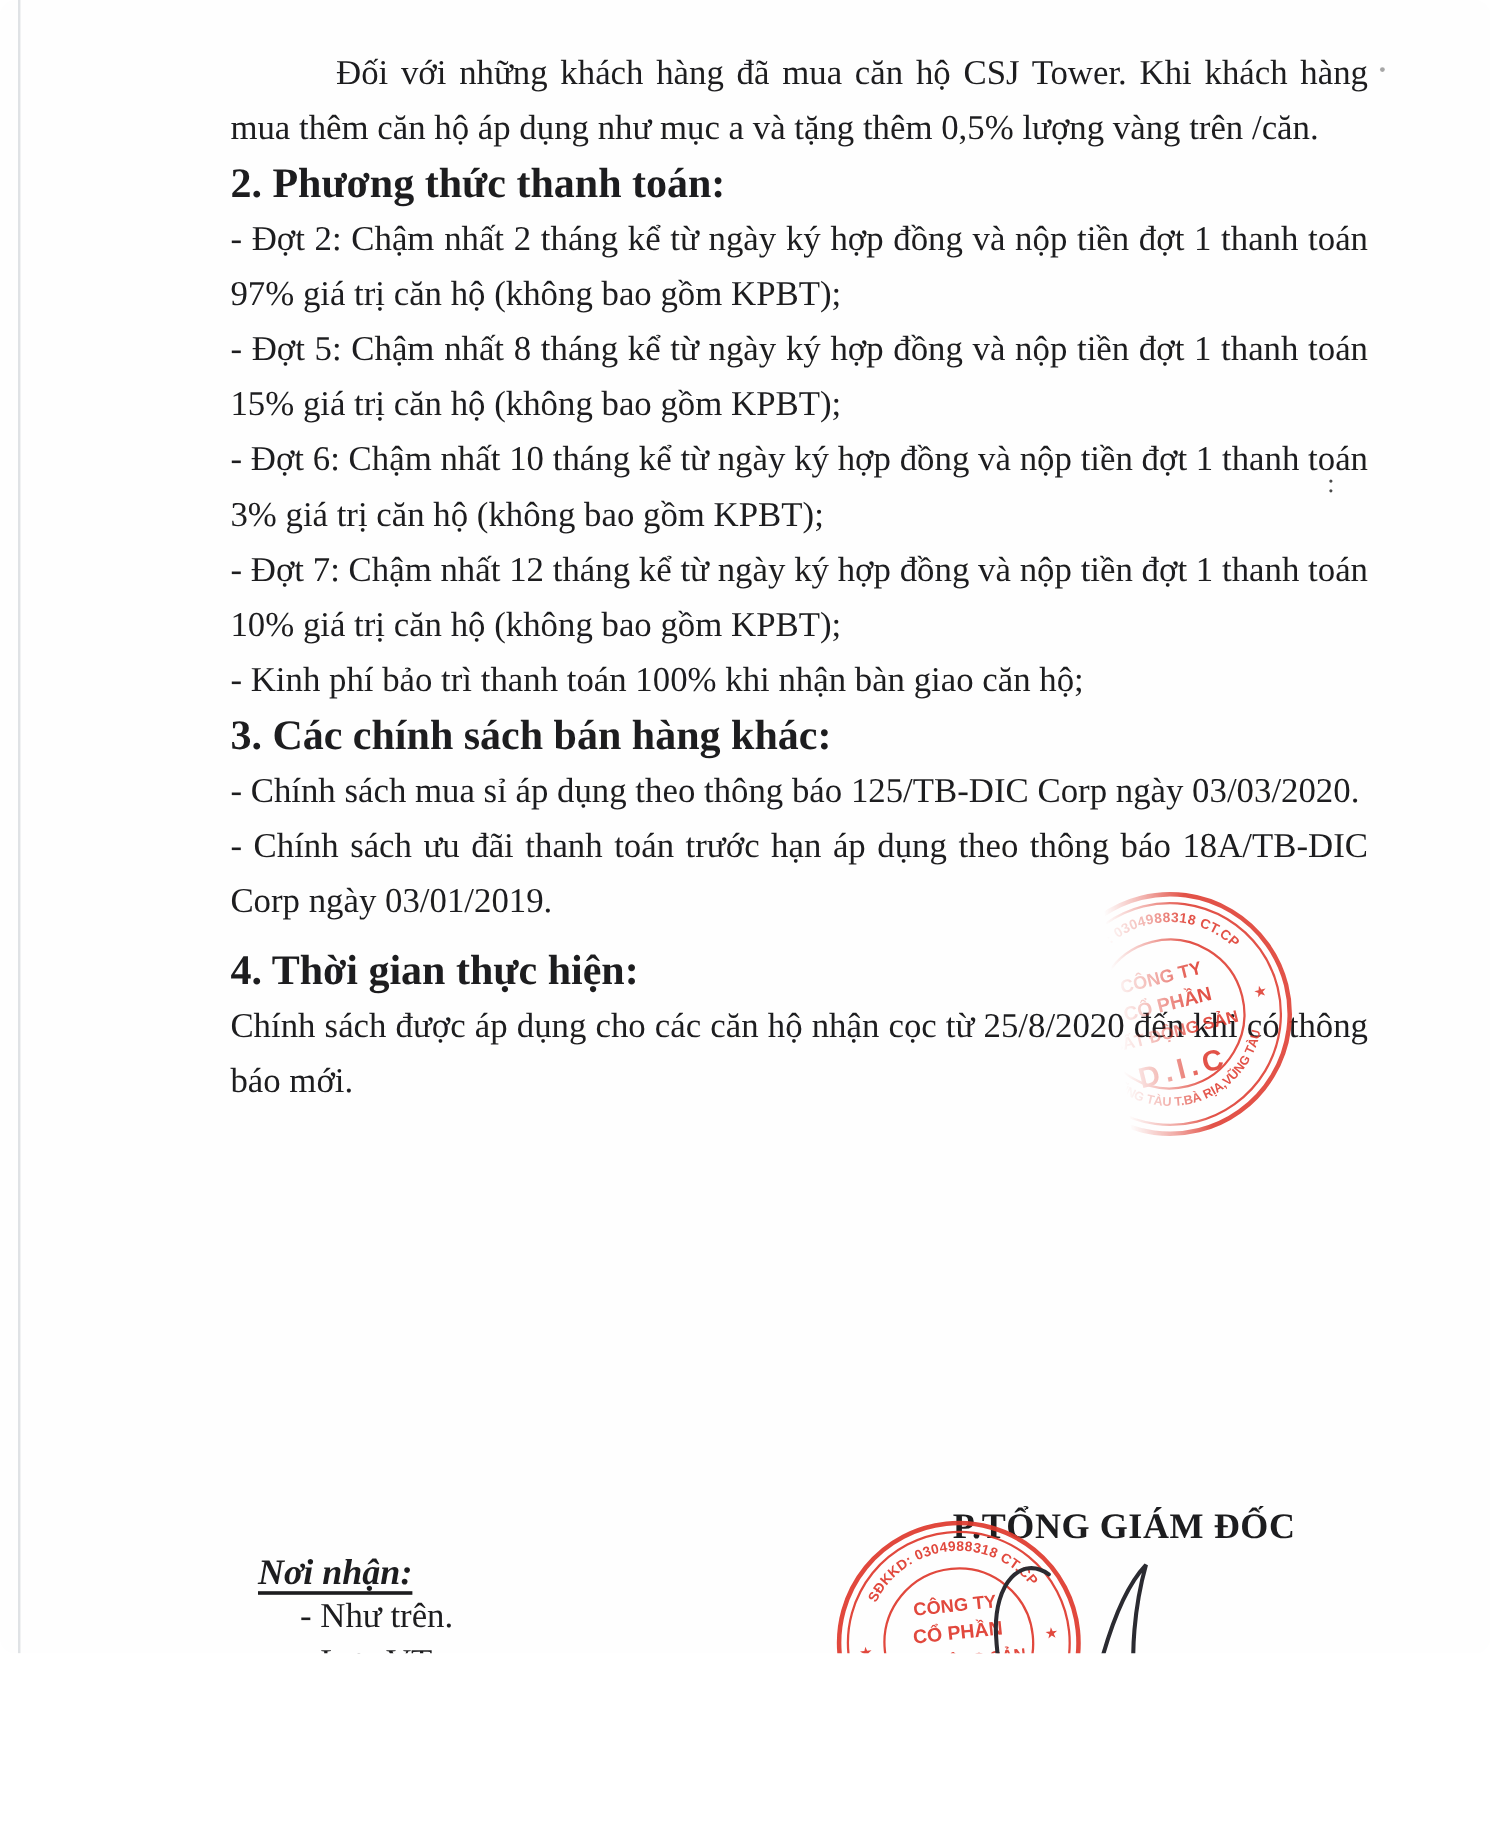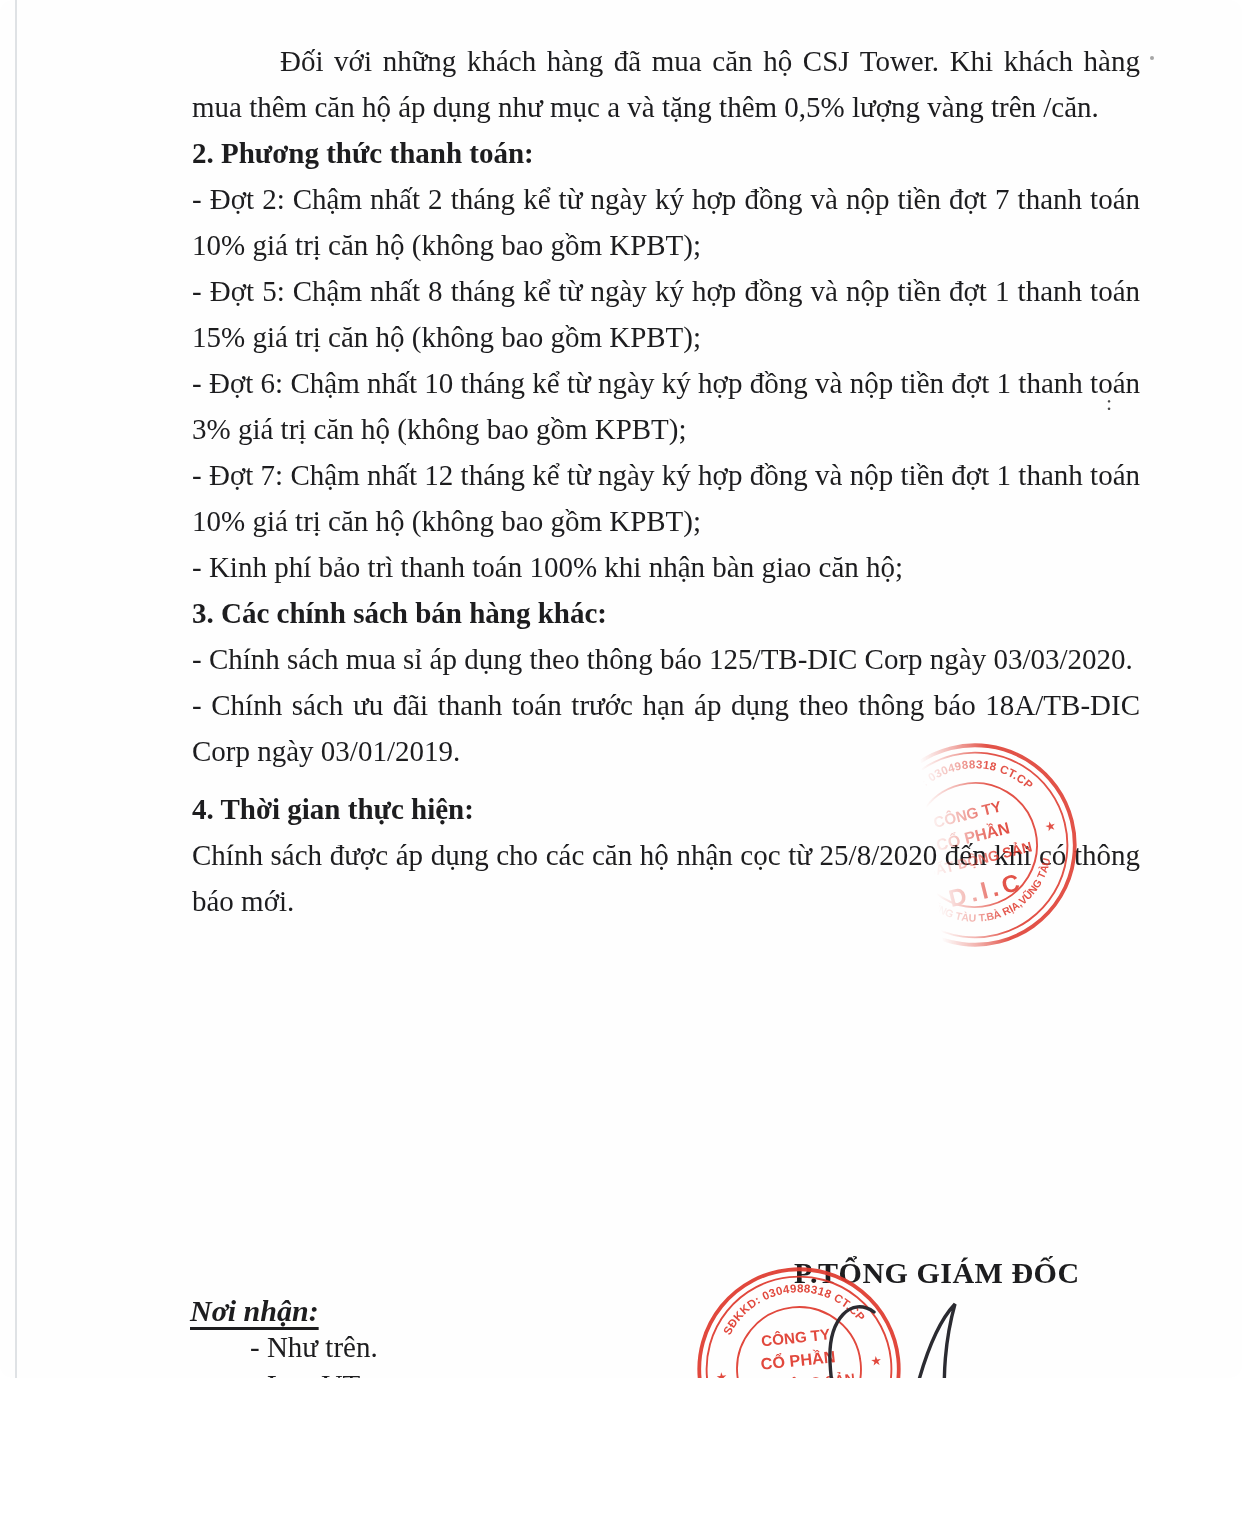--- a/index.html
+++ b/index.html
@@ -23,33 +23,34 @@
   .scan-line{
     position:absolute;left:15px;top:0;width:2px;height:100%;
     background:#d9dde0;opacity:.85;
   }
   .content{
     position:absolute;left:192px;top:38px;width:948px;
     font-size:29px;line-height:46px;
     text-align:justify;
   }
   .content p,.content h3{margin:0;padding:0;}
-  .content h3{font-size:29px;font-weight:bold;}
+  .content h3{font-size:35px;font-weight:bold;}
   .indent{text-indent:88px;}
   .mt12{margin-top:12px !important;}
   .mt4{margin-top:4px !important;}
   .recipients{
     position:absolute;left:190px;top:1294px;
     font-size:29px;
   }
   .recipients-heading{
     font-weight:bold;font-style:italic;
     text-decoration:underline;
     text-underline-offset:6px;
     font-size:30px;
+    margin-left:25px;
   }
   .recipient-item{
     padding-left:60px;
     line-height:38px;
   }
   .recipient-item:first-of-type{margin-top:18px;}
   .sig-title{
     position:absolute;left:794px;top:1256px;
     font-size:30px;font-weight:bold;
     letter-spacing:.5px;
@@ -104,21 +105,21 @@
 </head>
 <body>
 
 <div class="page">
 
   <div class="scan-line"></div>
 
   <div class="content">
     <p class="indent">Đối với những khách hàng đã mua căn hộ CSJ Tower. Khi khách hàng mua thêm căn hộ áp dụng như mục a và tặng thêm 0,5% lượng vàng trên /căn.</p>
     <h3>2. Phương thức thanh toán:</h3>
-    <p>- Đợt 2: Chậm nhất 2 tháng kể từ ngày ký hợp đồng và nộp tiền đợt 7 thanh toán 10% giá trị căn hộ (không bao gồm KPBT);</p>
+    <p>- Đợt 2: Chậm nhất 2 tháng kể từ ngày ký hợp đồng và nộp tiền đợt 1 thanh toán 97% giá trị căn hộ (không bao gồm KPBT);</p>
     <p>- Đợt 5: Chậm nhất 8 tháng kể từ ngày ký hợp đồng và nộp tiền đợt 1 thanh toán 15% giá trị căn hộ (không bao gồm KPBT);</p>
     <p>- Đợt 6: Chậm nhất 10 tháng kể từ ngày ký hợp đồng và nộp tiền đợt 1 thanh toán 3% giá trị căn hộ (không bao gồm KPBT);</p>
     <p>- Đợt 7: Chậm nhất 12 tháng kể từ ngày ký hợp đồng và nộp tiền đợt 1 thanh toán 10% giá trị căn hộ (không bao gồm KPBT);</p>
     <p>- Kinh phí bảo trì thanh toán 100% khi nhận bàn giao căn hộ;</p>
     <h3>3. Các chính sách bán hàng khác:</h3>
     <p>- Chính sách mua sỉ áp dụng theo thông báo 125/TB-DIC Corp ngày 03/03/2020.</p>
     <p>- Chính sách ưu đãi thanh toán trước hạn áp dụng theo thông báo 18A/TB-DIC Corp ngày 03/01/2019.</p>
     <h3 class="mt12">4. Thời gian thực hiện:</h3>
     <p>Chính sách được áp dụng cho các căn hộ nhận cọc từ 25/8/2020 đến khi có thông báo mới.</p>
   </div>

